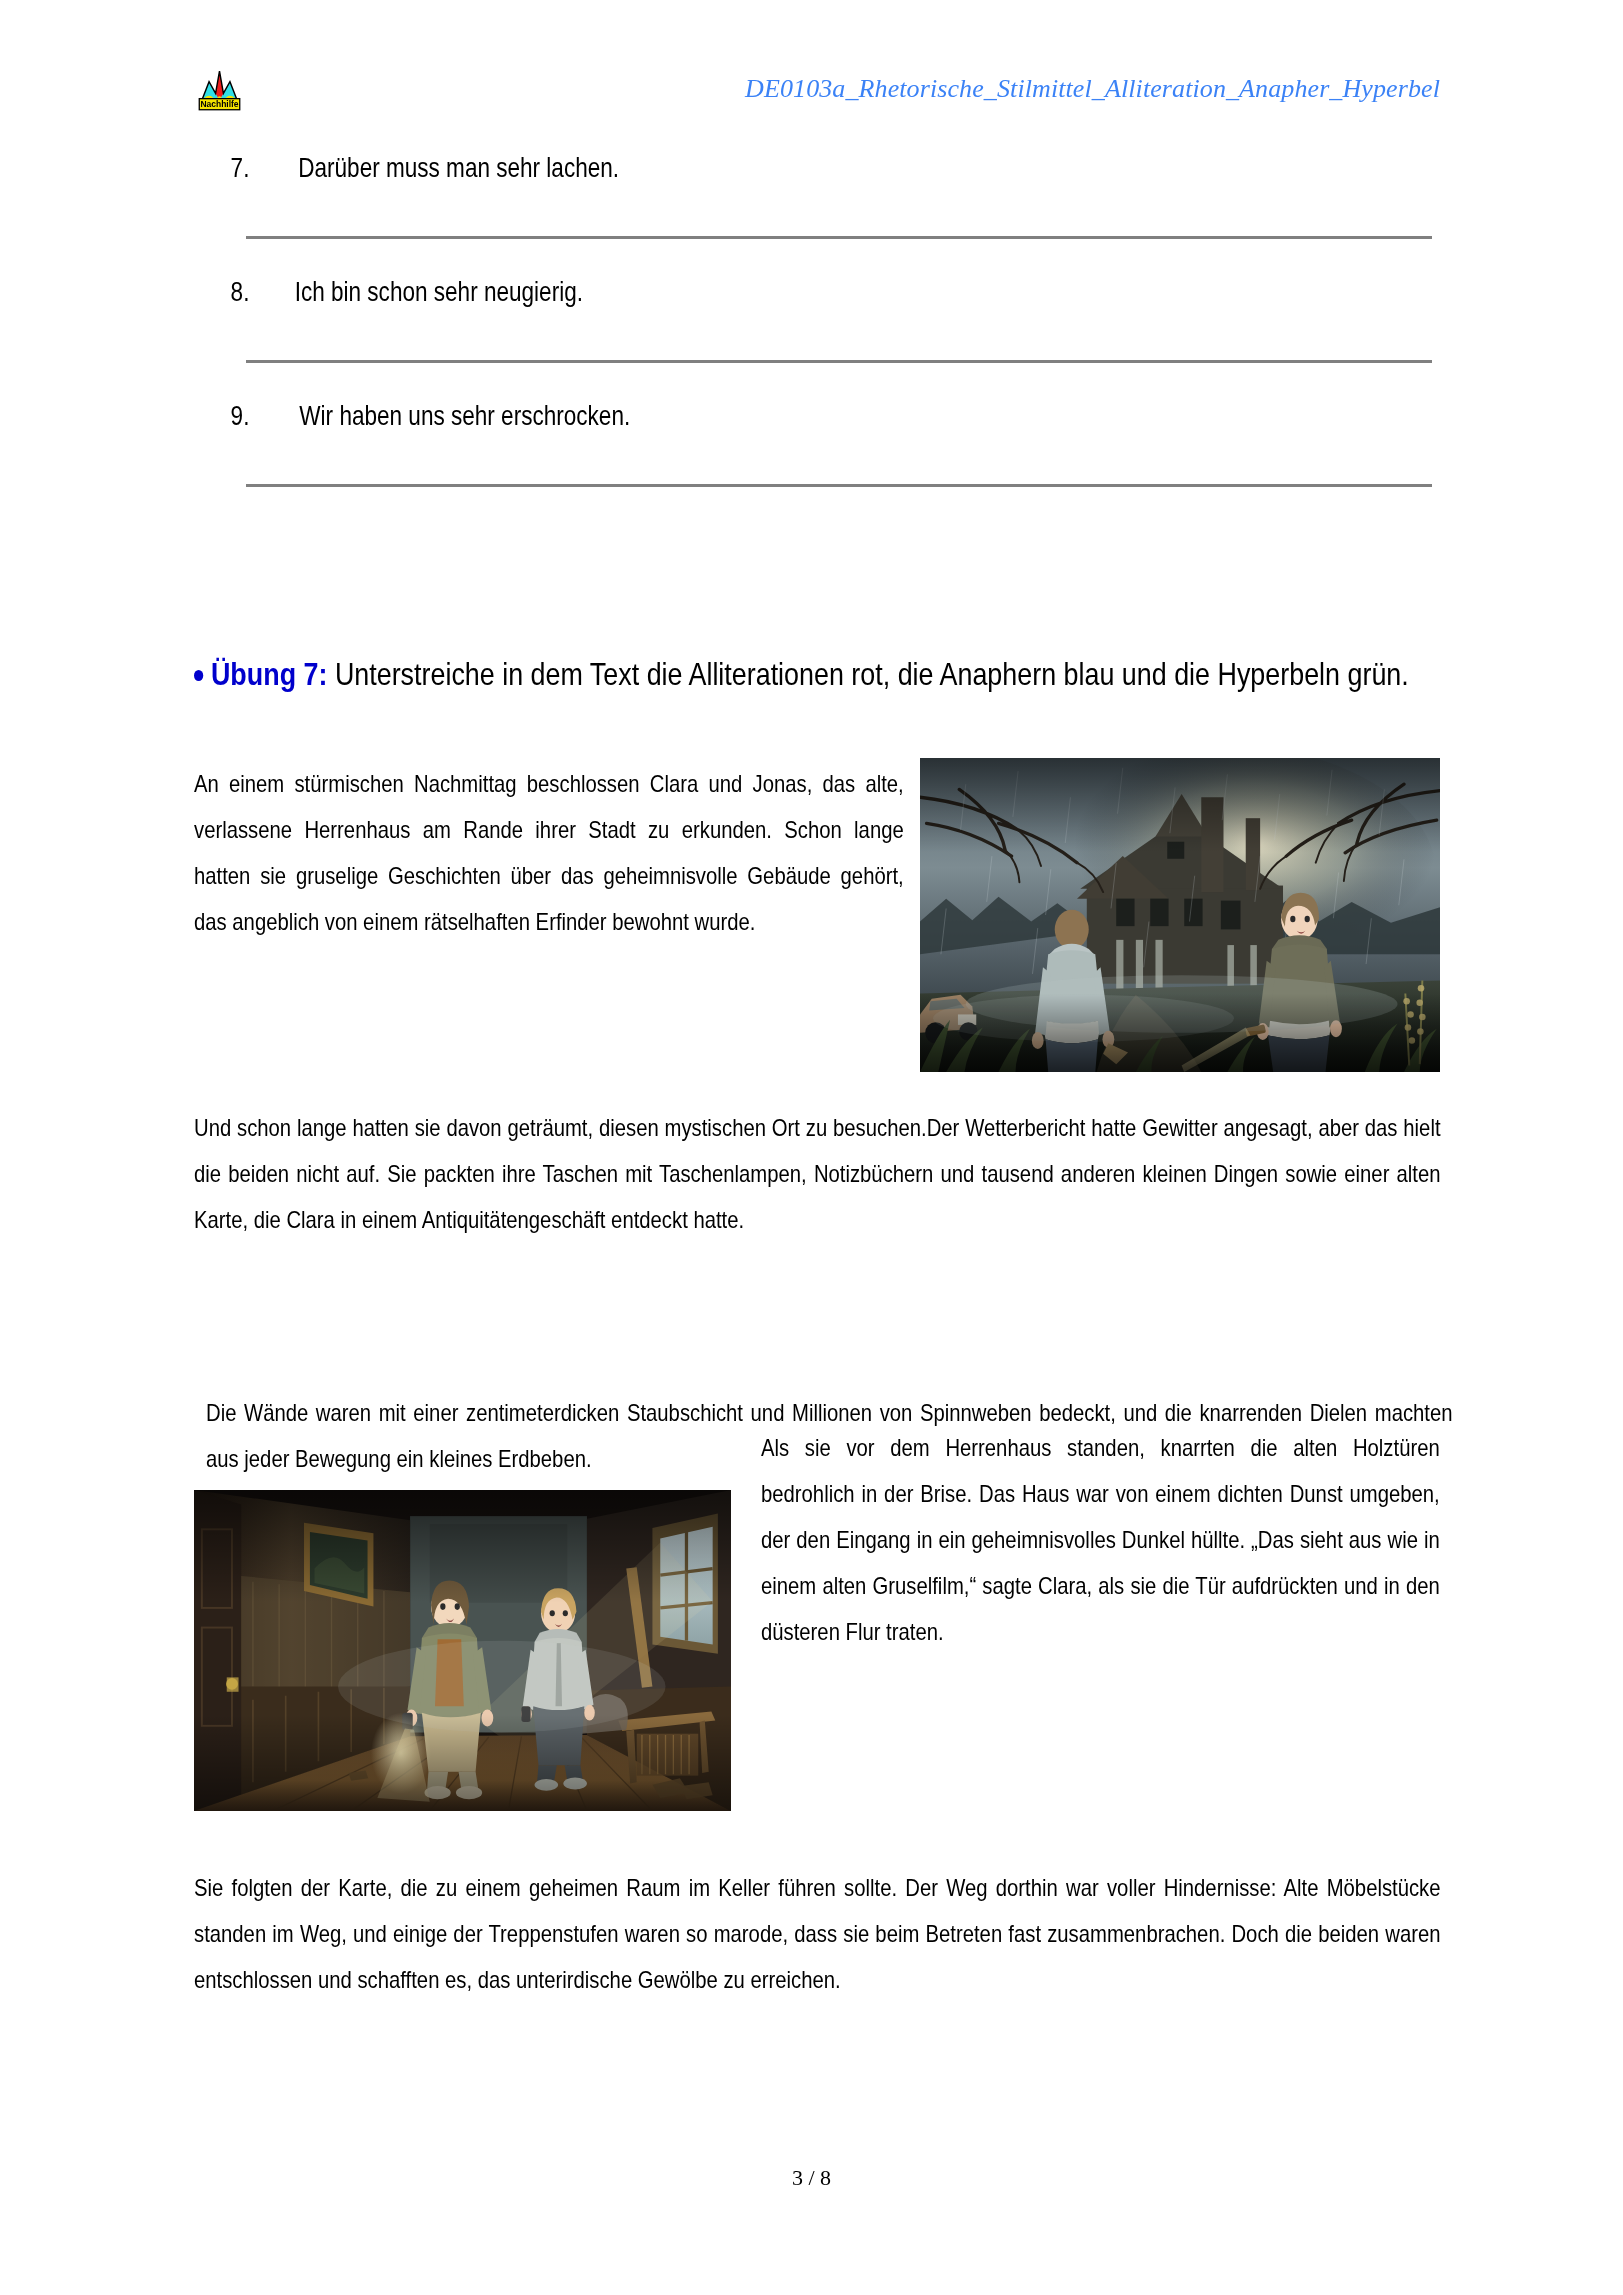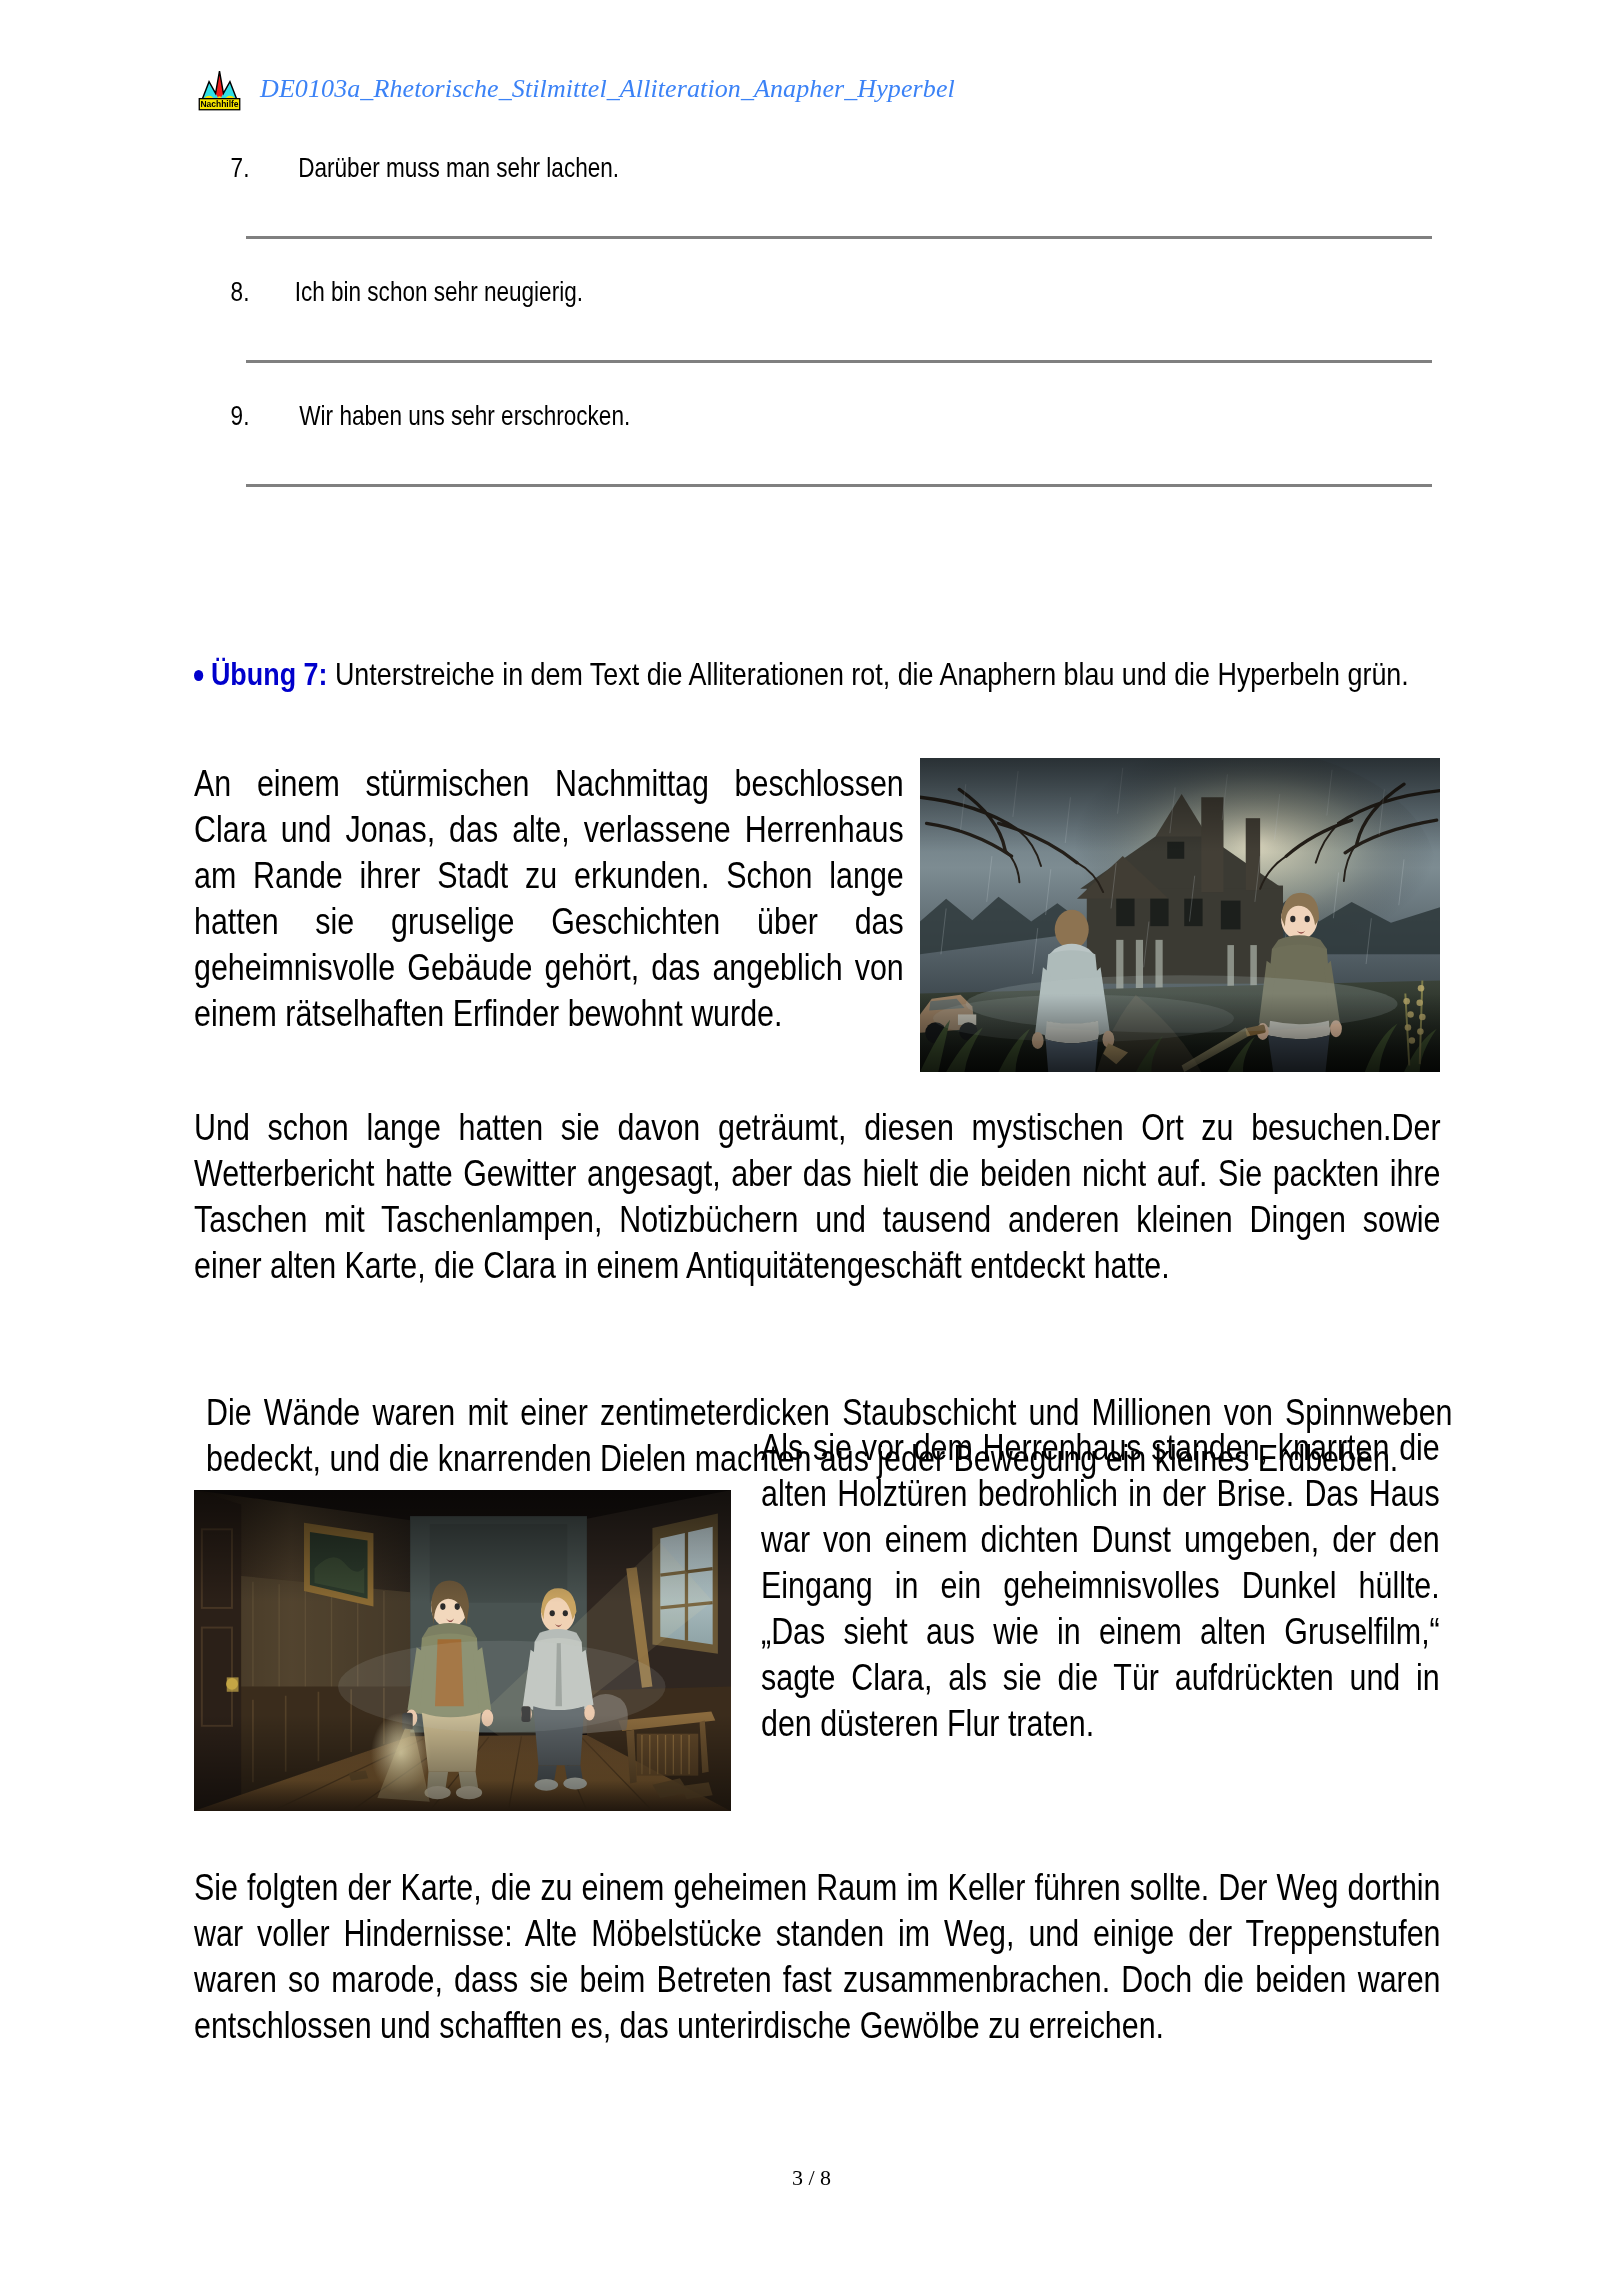--- a/index.html
+++ b/index.html
@@ -24,20 +24,21 @@
   
   .header {
     position: absolute;
     left: 196px;
     top: 63px;
     width: 1244px;
     height: 52px;
     display: flex;
     align-items: center;
     gap: 17px;
+    justify-content: space-between;
   }
   .logo {
     width: 47px;
     height: 47px;
     position: relative;
     flex: 0 0 auto;
   }
   .logo svg { display: block; width: 47px; height: 47px; }
 
   .header-title {
@@ -119,21 +120,21 @@
     vertical-align: 0.12em;
   }
   .uebung-label {
     color: #0000CC;
     font-weight: bold;
   }
 
   
   .body-text {
     position: absolute;
-    font-size: 36px;
+    font-size: 24px;
     line-height: 46px;
     color: #000;
     text-align: justify;
     font-family: "Liberation Sans Narrow", "Liberation Sans", sans-serif;
   }
   .squeeze {
     transform: scaleX(0.845);
     transform-origin: left top;
     width: 118.3%;
     text-align: justify;

